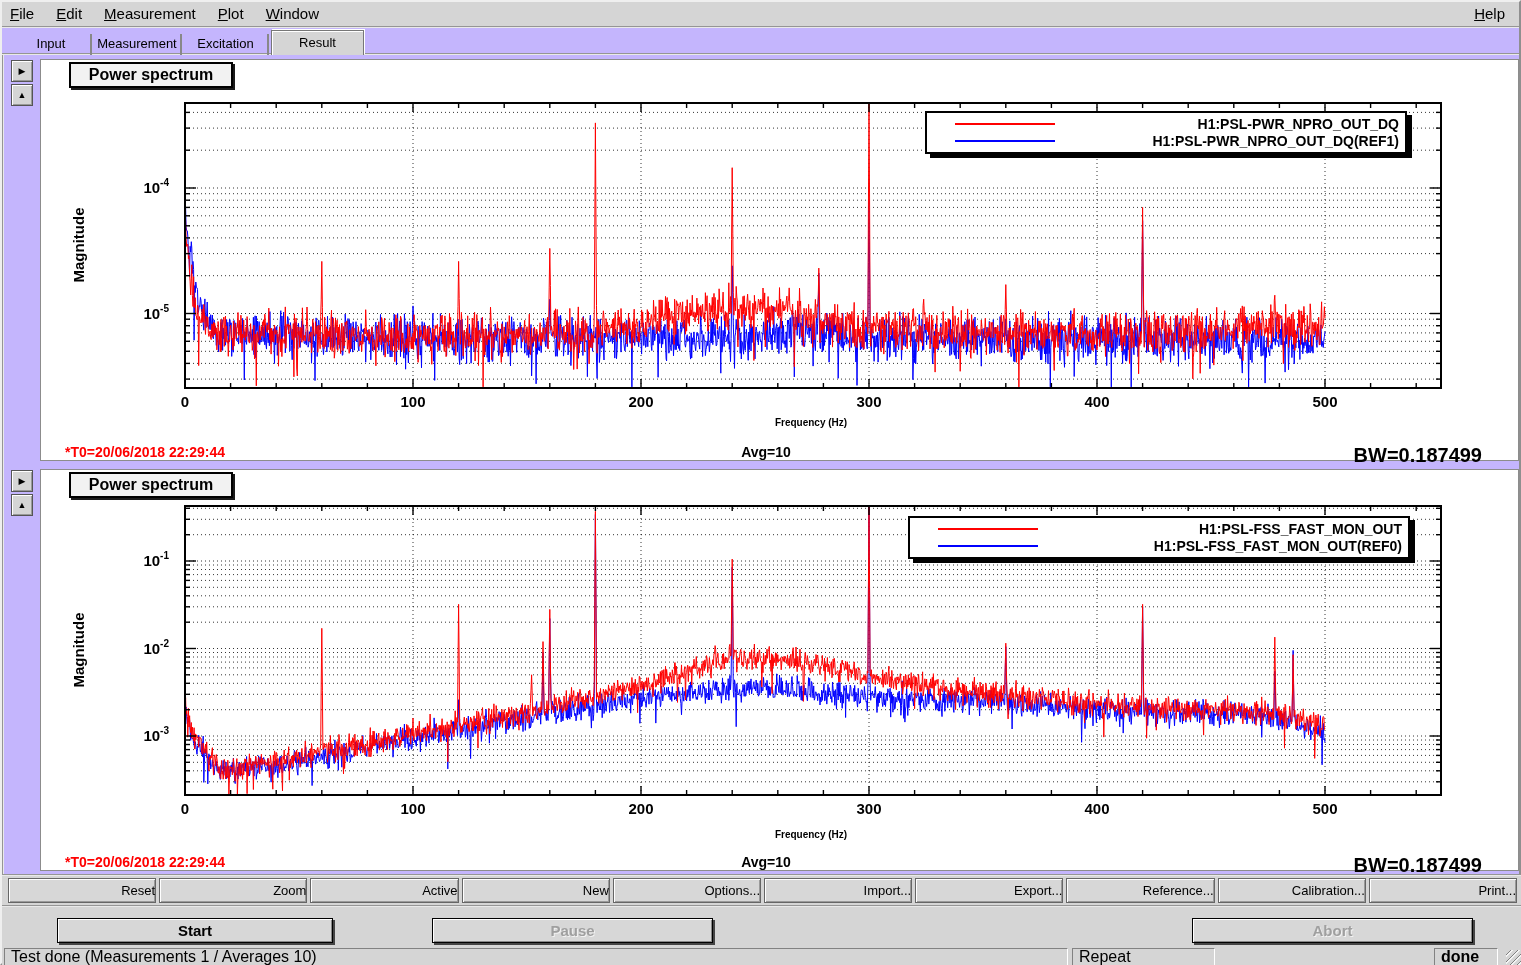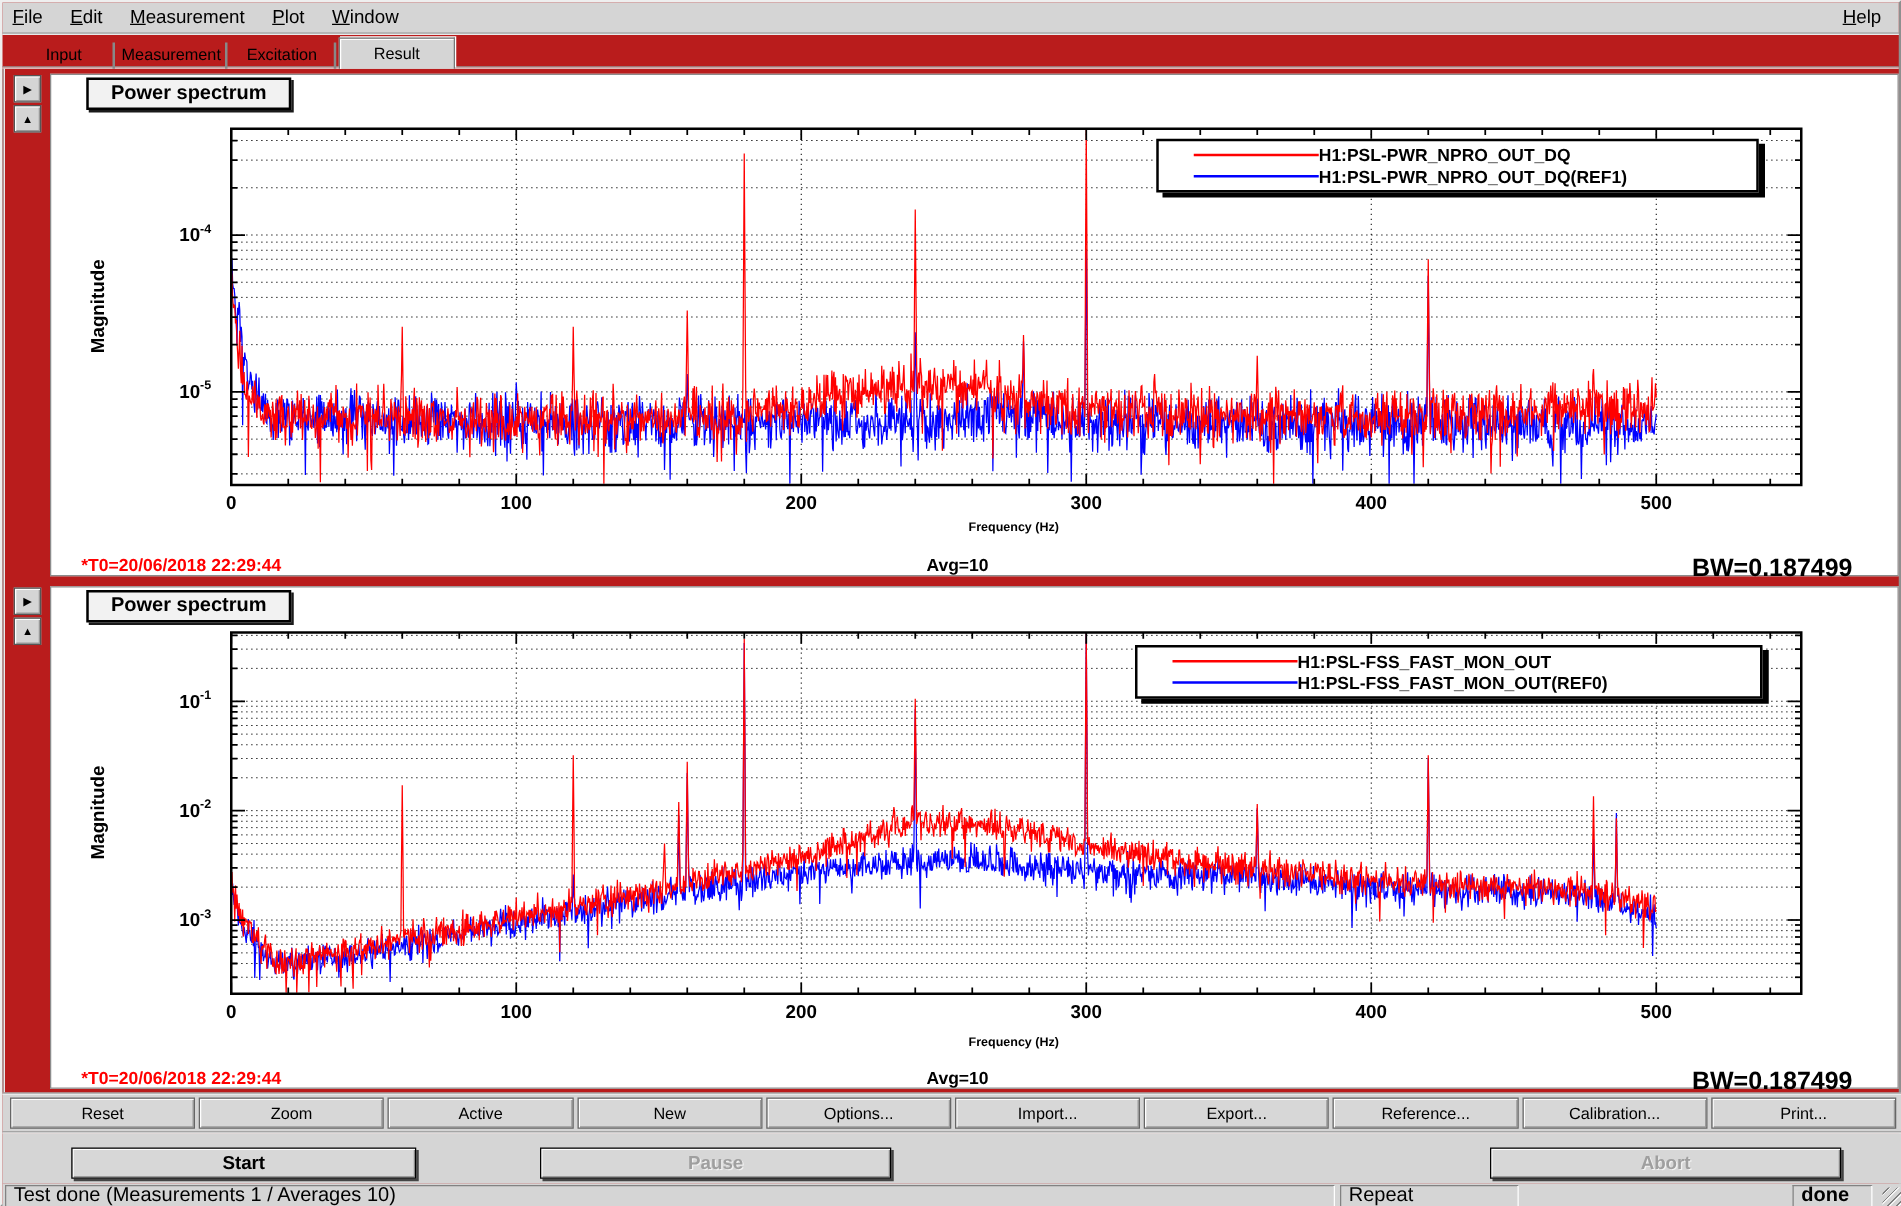--- a/index.html
+++ b/index.html
@@ -1,18 +1,18 @@
 <!DOCTYPE html>
 <html><head>
 <meta charset="utf-8">
 <style>
   * { box-sizing: border-box; margin: 0; padding: 0; }
   html,body { width:1521px; height:965px; overflow:hidden; }
   body { font-family:"Liberation Sans", sans-serif; background:#d5d5d5; }
-  .app { position:relative; width:1521px; height:965px; background:#b91c1c;
+  .app { position:relative; width:1521px; height:965px; background:#c4b5fd;
          border-left:2px solid #efefef; border-top:2px solid #efefef;
          border-right:2px solid #8f8f8f; border-bottom:2px solid #8f8f8f; }
 
   
   .menubar { position:absolute; left:0; top:0; width:100%; height:26px;
              border-bottom:2px groove #e9e9e9; background:#d5d5d5; }
   .menu-item { display:inline-block; margin-left:22px; line-height:24px; font-size:15px; color:#000; cursor:default; }
   .menu-item:first-child { margin-left:8px; }
   .menu-item::first-letter { text-decoration:underline; }
   .menu-item.help { position:absolute; right:14px; margin:0; }
@@ -36,37 +36,37 @@
   .plot-panel { position:absolute; width:1479px; height:402px; background:#ffffff;
                 border:1px solid #8c8c8c; }
   .chart-host { position:absolute; left:0; top:0; width:1479px; height:402px; }
   .plot-title { position:absolute; left:28px; top:2px; width:164px; height:26px;
                 background:#f2f2f2; border:2px solid #000; box-shadow:2px 2px 0 #1a1a1a;
                 font-size:16px; font-weight:bold; text-align:center; line-height:22px; color:#000; }
   .legend { position:absolute; background:#fff; border:2px solid #000; box-shadow:5px 4px 0 #000;
             padding:2px 6px 3px 6px; }
   .legend-row { display:flex; align-items:center; height:17px; }
   .legend-swatch { width:100px; height:2px; margin-left:22px; flex:0 0 auto; }
-  .legend-label { flex:1; text-align:left; font-size:14px; font-weight:bold; color:#000; white-space:nowrap; }
+  .legend-label { flex:1; text-align:right; font-size:14px; font-weight:bold; color:#000; white-space:nowrap; }
   .ylabel { position:absolute; width:200px; height:20px; text-align:center;
             font-size:15px; font-weight:bold; color:#000;
             transform:rotate(-90deg); }
   .xlabel { position:absolute; left:90px; width:1360px; text-align:center;
             font-size:10px; font-weight:bold; color:#000; }
   .anno-t0 { position:absolute; left:24px; font-size:14px; font-weight:bold; }
   .anno-avg { position:absolute; left:0; width:1450px; text-align:center; font-size:14px; font-weight:bold; color:#000; }
   .anno-bw { position:absolute; right:36px; font-size:20px; font-weight:bold; color:#000; }
 
   
   .toolbar { position:absolute; left:0; top:872px; width:1521px; height:33px;
              border-top:2px groove #e9e9e9; border-bottom:2px groove #e9e9e9;
              display:flex; gap:3px; padding:2px 6px 3px 6px; background:#d5d5d5; }
   .tb-btn { flex:1; height:25px; background:#d7d7d7; font-size:13px; color:#000;
             border:1px solid #666; box-shadow: inset 1px 1px 0 #fff, inset -1px -1px 0 #9a9a9a;
-            font-family:"Liberation Sans", sans-serif; cursor:default; }
+            font-family:"Liberation Sans", sans-serif; cursor:default;text-align:right; }
 
   
   .controls { position:absolute; left:0; top:905px; width:1521px; height:40px; background:#d5d5d5; }
   .ctl-btn { position:absolute; top:11px; height:25px; width:281px; background:#d7d7d7;
              border:1px solid #000; box-shadow: inset 1px 1px 0 #fff, inset -1px -1px 0 #888, 2px 2px 0 #444;
              font-size:15px; font-weight:bold; color:#000; text-align:center;
              font-family:"Liberation Sans", sans-serif; cursor:default; }
   .ctl-btn.disabled { color:#9f9f9f; text-shadow:1px 1px 0 #f2f2f2; }
 
   

